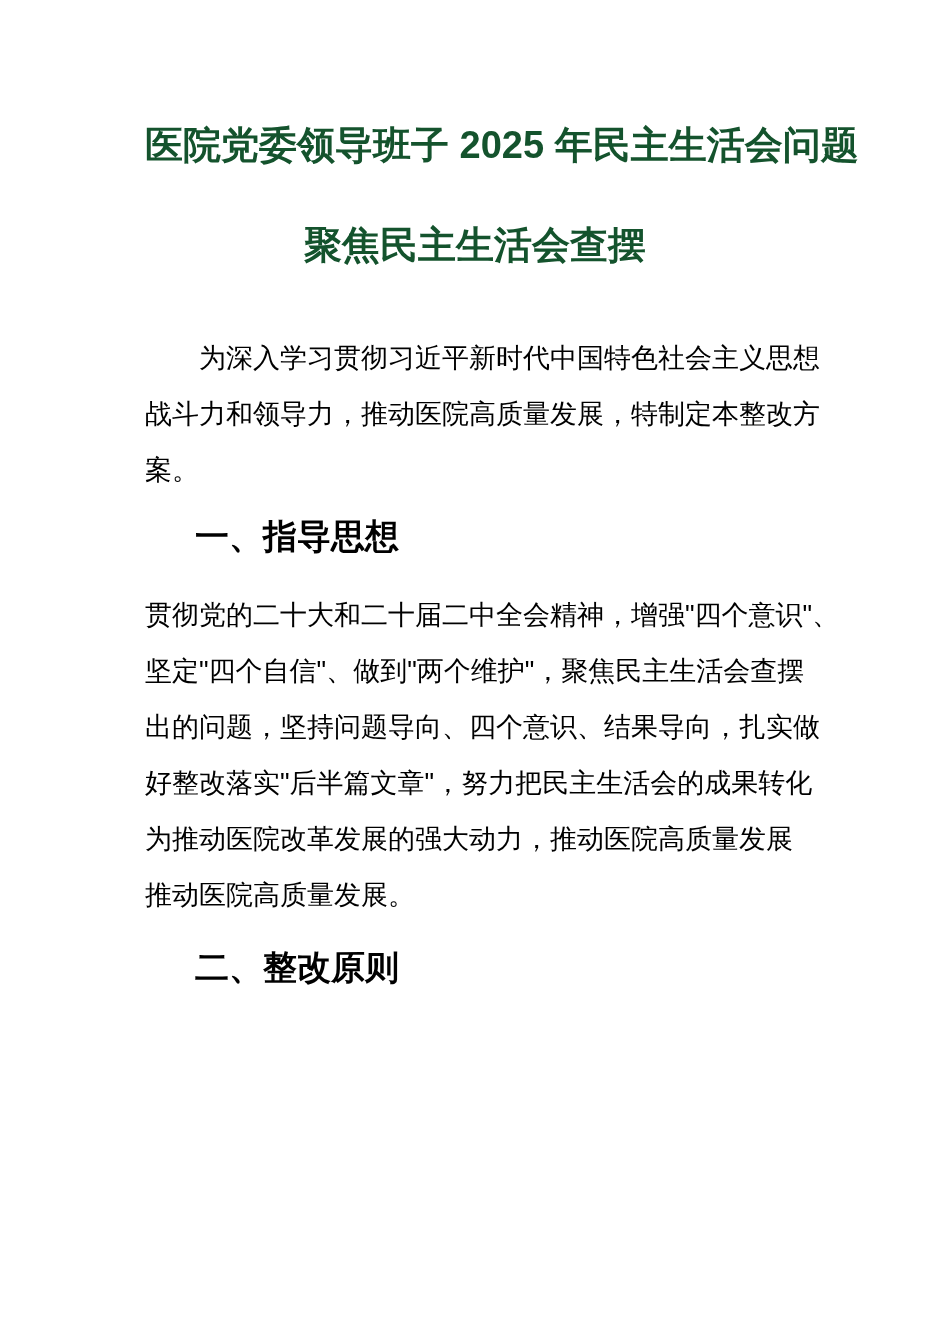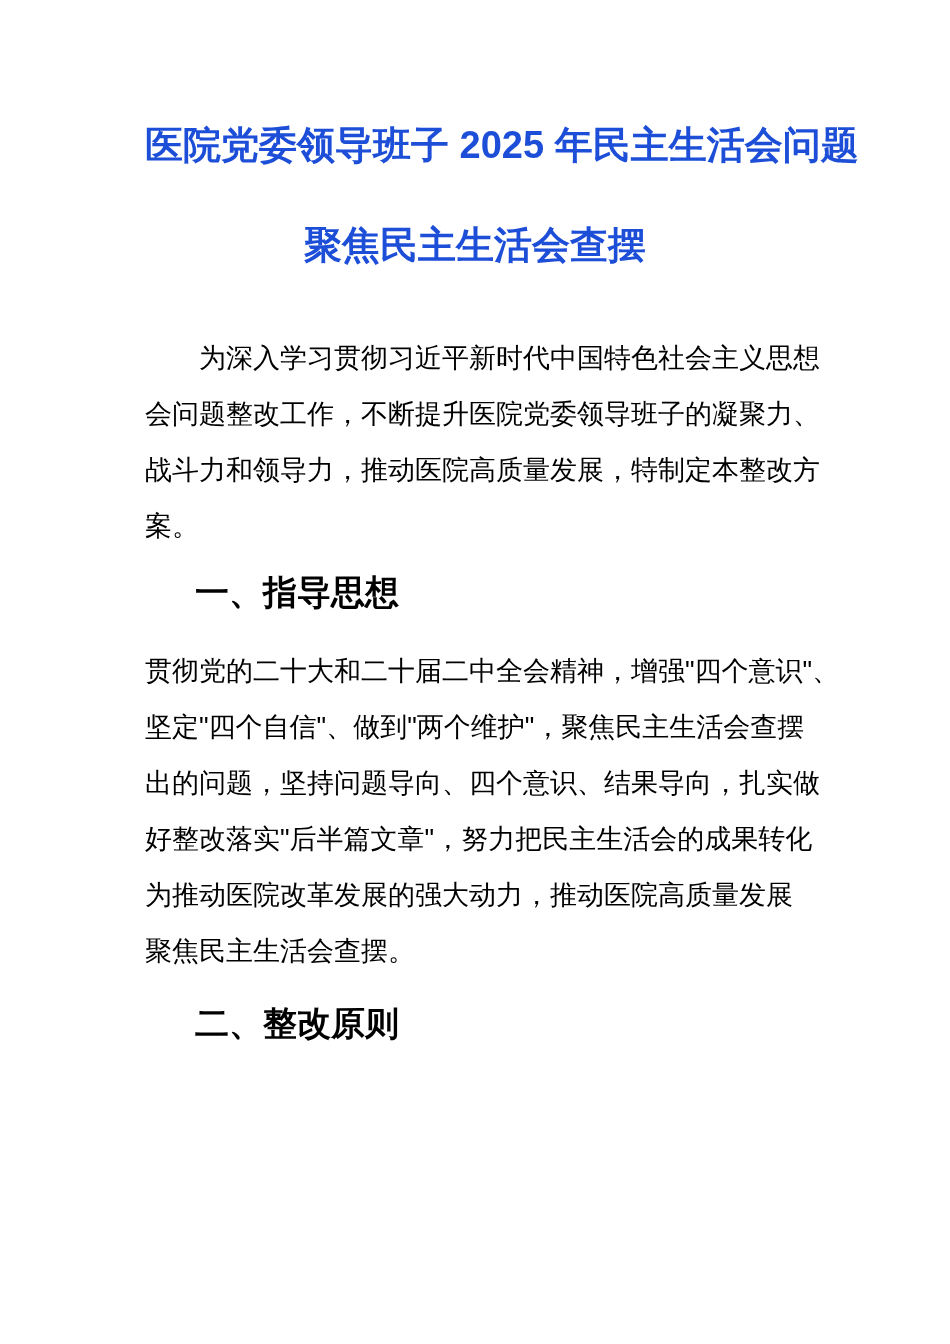--- a/index.html
+++ b/index.html
@@ -17,21 +17,21 @@
     box-sizing: border-box;
     padding: 95px 145px 0 145px;
     overflow: hidden;
   }
   .doc-title {
     font-family: "Liberation Sans", "DejaVu Sans", sans-serif;
     font-weight: bold;
     font-size: 38px;
     line-height: 100px;
     text-align: center;
-    color: #1d4ed8;
+    color: #14532d;
   }
   .para {
     font-family: Liberation Sans, sans-serif;
     font-size: 27px;
     line-height: 56px;
     color: #000000;
   }
   .line {
     white-space: nowrap;
   }
@@ -65,31 +65,30 @@
 
 <div class="page">
 
   <div class="doc-title">
     <div class="line">医院党委领导班子 2025 年民主生活会问题</div>
     <div class="line">聚焦民主生活会查摆</div>
   </div>
 
   <div class="para intro-para">
     <div class="line indent">为深入学习贯彻习近平新时代中国特色社会主义思想</div>
-    <div class="line">会问题整改工作，不断提升医院党委领导班子的凝聚力、</div>
     <div class="line">战斗力和领导力，推动医院高质量发展，特制定本整改方</div>
     <div class="line">案。</div>
   </div>
 
   <div class="heading heading-1">一、指导思想</div>
 
   <div class="para section-para">
     <div class="line">贯彻党的二十大和二十届二中全会精神，增强"四个意识"、</div>
     <div class="line">坚定"四个自信"、做到"两个维护"，聚焦民主生活会查摆</div>
     <div class="line">出的问题，坚持问题导向、四个意识、结果导向，扎实做</div>
     <div class="line">好整改落实"后半篇文章"，努力把民主生活会的成果转化</div>
     <div class="line">为推动医院改革发展的强大动力，推动医院高质量发展</div>
-    <div class="line">聚焦民主生活会查摆。</div>
+    <div class="line">推动医院高质量发展。</div>
   </div>
 
   <div class="heading heading-2">二、整改原则</div>
 
 </div>
 
 </body></html>

